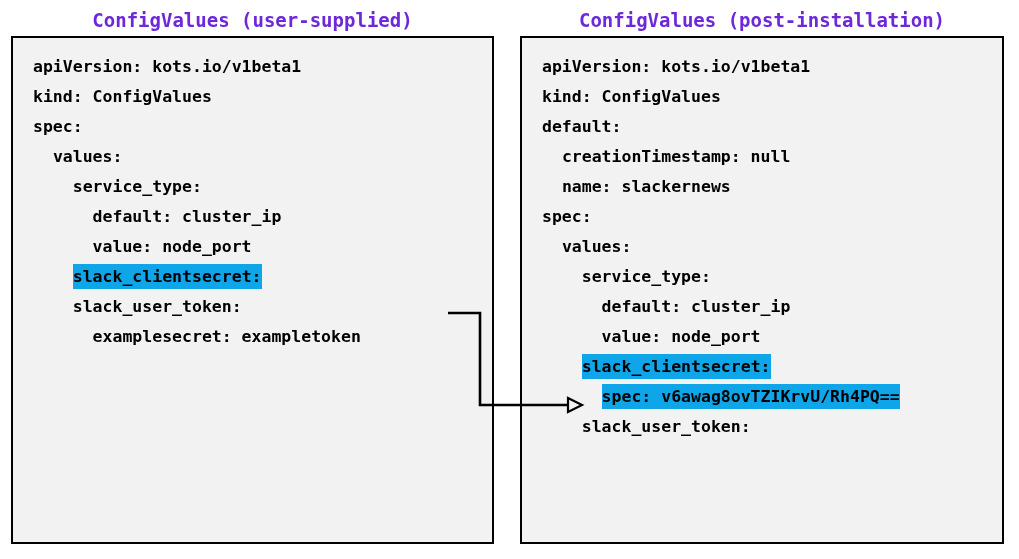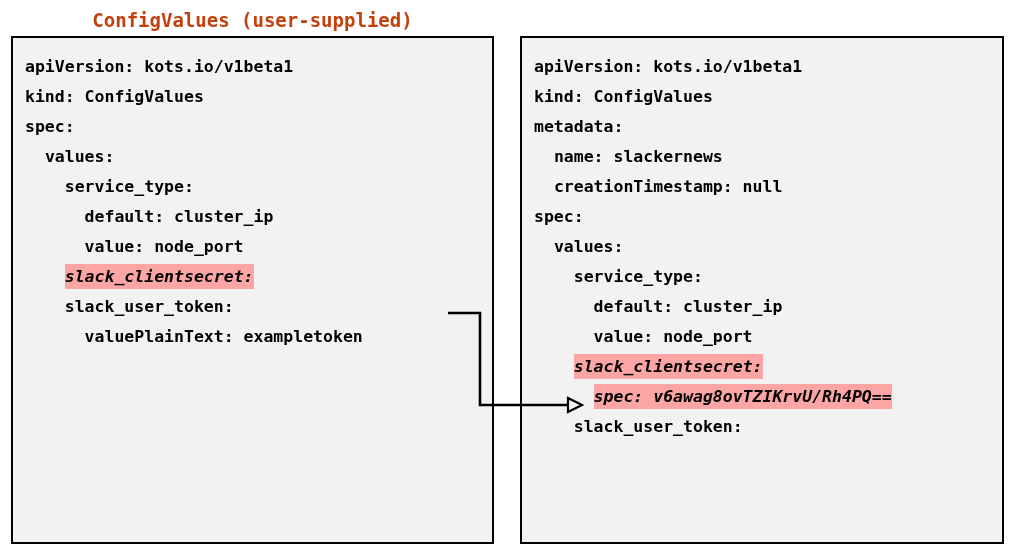--- a/index.html
+++ b/index.html
@@ -21,21 +21,21 @@
     top: 0;
     width: 1019px;
     height: 559px;
   }
 
   .panel-title {
     position: absolute;
     font-family: "DejaVu Sans Mono", "Liberation Mono", monospace;
     font-size: 19px;
     font-weight: bold;
-    color: #c2410c;
+    color: #6d28d9;
     letter-spacing: 0px;
     white-space: nowrap;
     text-align: center;
     line-height: 24px;
   }
   #title-left  { left: 11px;  top: 8px;  width: 483px; }
   #title-right { left: 520px; top: 8px;  width: 484px; }
 
   .panel {
     position: absolute;
@@ -57,29 +57,28 @@
 
   .code-line {
     display: block;
     height: 30px;
     line-height: 30px;
     white-space: pre;
     font-family: "DejaVu Sans Mono", "Liberation Mono", monospace;
     font-size: 16.5px;
     font-weight: bold;
     color: #000000;
-    padding-left: 12px;
+    padding-left: 20px;
   }
   .code-line > .seg {
     white-space: pre;
     padding: 3px 0 3px 0;
   }
   .code-line > .seg.hl {
-    background: #fca5a5;
-    font-style: italic;
+    background: #0ea5e9;
   }
 
   
   .connector {
     position: absolute;
     left: 0;
     top: 0;
     width: 1019px;
     height: 559px;
     pointer-events: none;
@@ -96,32 +95,33 @@
     <div class="code-block" id="code-left">
         <div class="code-line"><span class="seg"></span><span class="seg">apiVersion: kots.io/v1beta1</span></div>
         <div class="code-line"><span class="seg"></span><span class="seg">kind: ConfigValues</span></div>
         <div class="code-line"><span class="seg"></span><span class="seg">spec:</span></div>
         <div class="code-line"><span class="seg">  </span><span class="seg">values:</span></div>
         <div class="code-line"><span class="seg">    </span><span class="seg">service_type:</span></div>
         <div class="code-line"><span class="seg">      </span><span class="seg">default: cluster_ip</span></div>
         <div class="code-line"><span class="seg">      </span><span class="seg">value: node_port</span></div>
         <div class="code-line"><span class="seg">    </span><span class="seg hl">slack_clientsecret:</span></div>
         <div class="code-line"><span class="seg">    </span><span class="seg">slack_user_token:</span></div>
-        <div class="code-line"><span class="seg">      </span><span class="seg">valuePlainText: exampletoken</span></div>
+        <div class="code-line"><span class="seg">      </span><span class="seg">examplesecret: exampletoken</span></div>
       </div>
   </div>
 
+  <div class="panel-title" id="title-right">ConfigValues (post-installation)</div>
 
   <div class="panel" id="panel-right">
     <div class="code-block" id="code-right">
         <div class="code-line"><span class="seg"></span><span class="seg">apiVersion: kots.io/v1beta1</span></div>
         <div class="code-line"><span class="seg"></span><span class="seg">kind: ConfigValues</span></div>
-        <div class="code-line"><span class="seg"></span><span class="seg">metadata:</span></div>
+        <div class="code-line"><span class="seg"></span><span class="seg">default:</span></div>
+        <div class="code-line"><span class="seg">  </span><span class="seg">creationTimestamp: null</span></div>
         <div class="code-line"><span class="seg">  </span><span class="seg">name: slackernews</span></div>
-        <div class="code-line"><span class="seg">  </span><span class="seg">creationTimestamp: null</span></div>
         <div class="code-line"><span class="seg"></span><span class="seg">spec:</span></div>
         <div class="code-line"><span class="seg">  </span><span class="seg">values:</span></div>
         <div class="code-line"><span class="seg">    </span><span class="seg">service_type:</span></div>
         <div class="code-line"><span class="seg">      </span><span class="seg">default: cluster_ip</span></div>
         <div class="code-line"><span class="seg">      </span><span class="seg">value: node_port</span></div>
         <div class="code-line"><span class="seg">    </span><span class="seg hl">slack_clientsecret:</span></div>
         <div class="code-line"><span class="seg">      </span><span class="seg hl">spec: v6awag8ovTZIKrvU/Rh4PQ==</span></div>
         <div class="code-line"><span class="seg">    </span><span class="seg">slack_user_token:</span></div>
       </div>
   </div>

